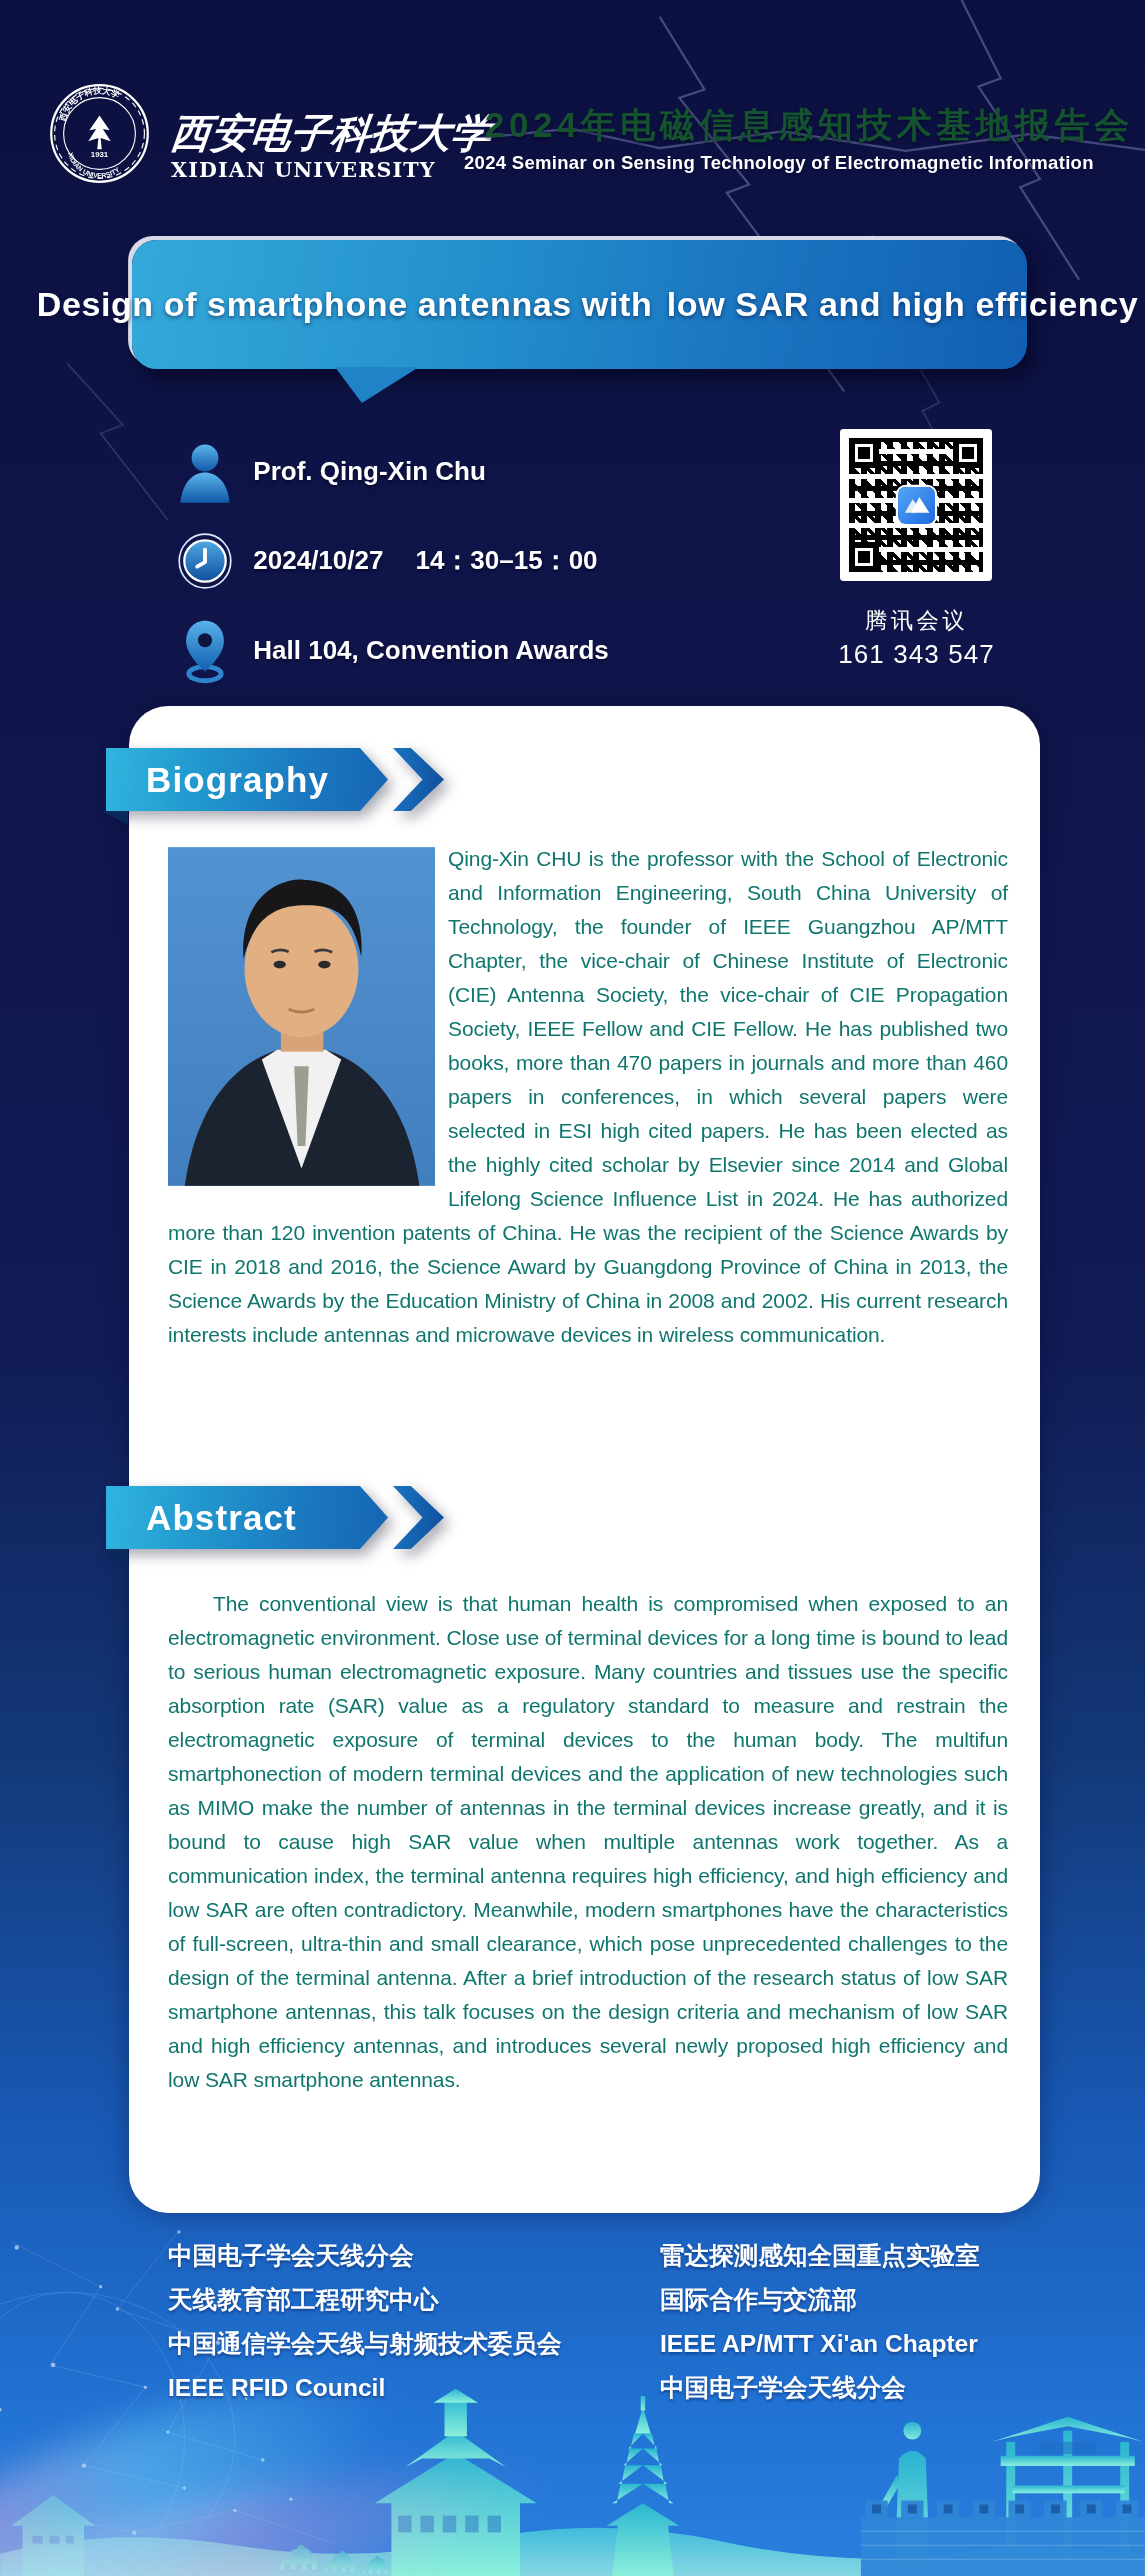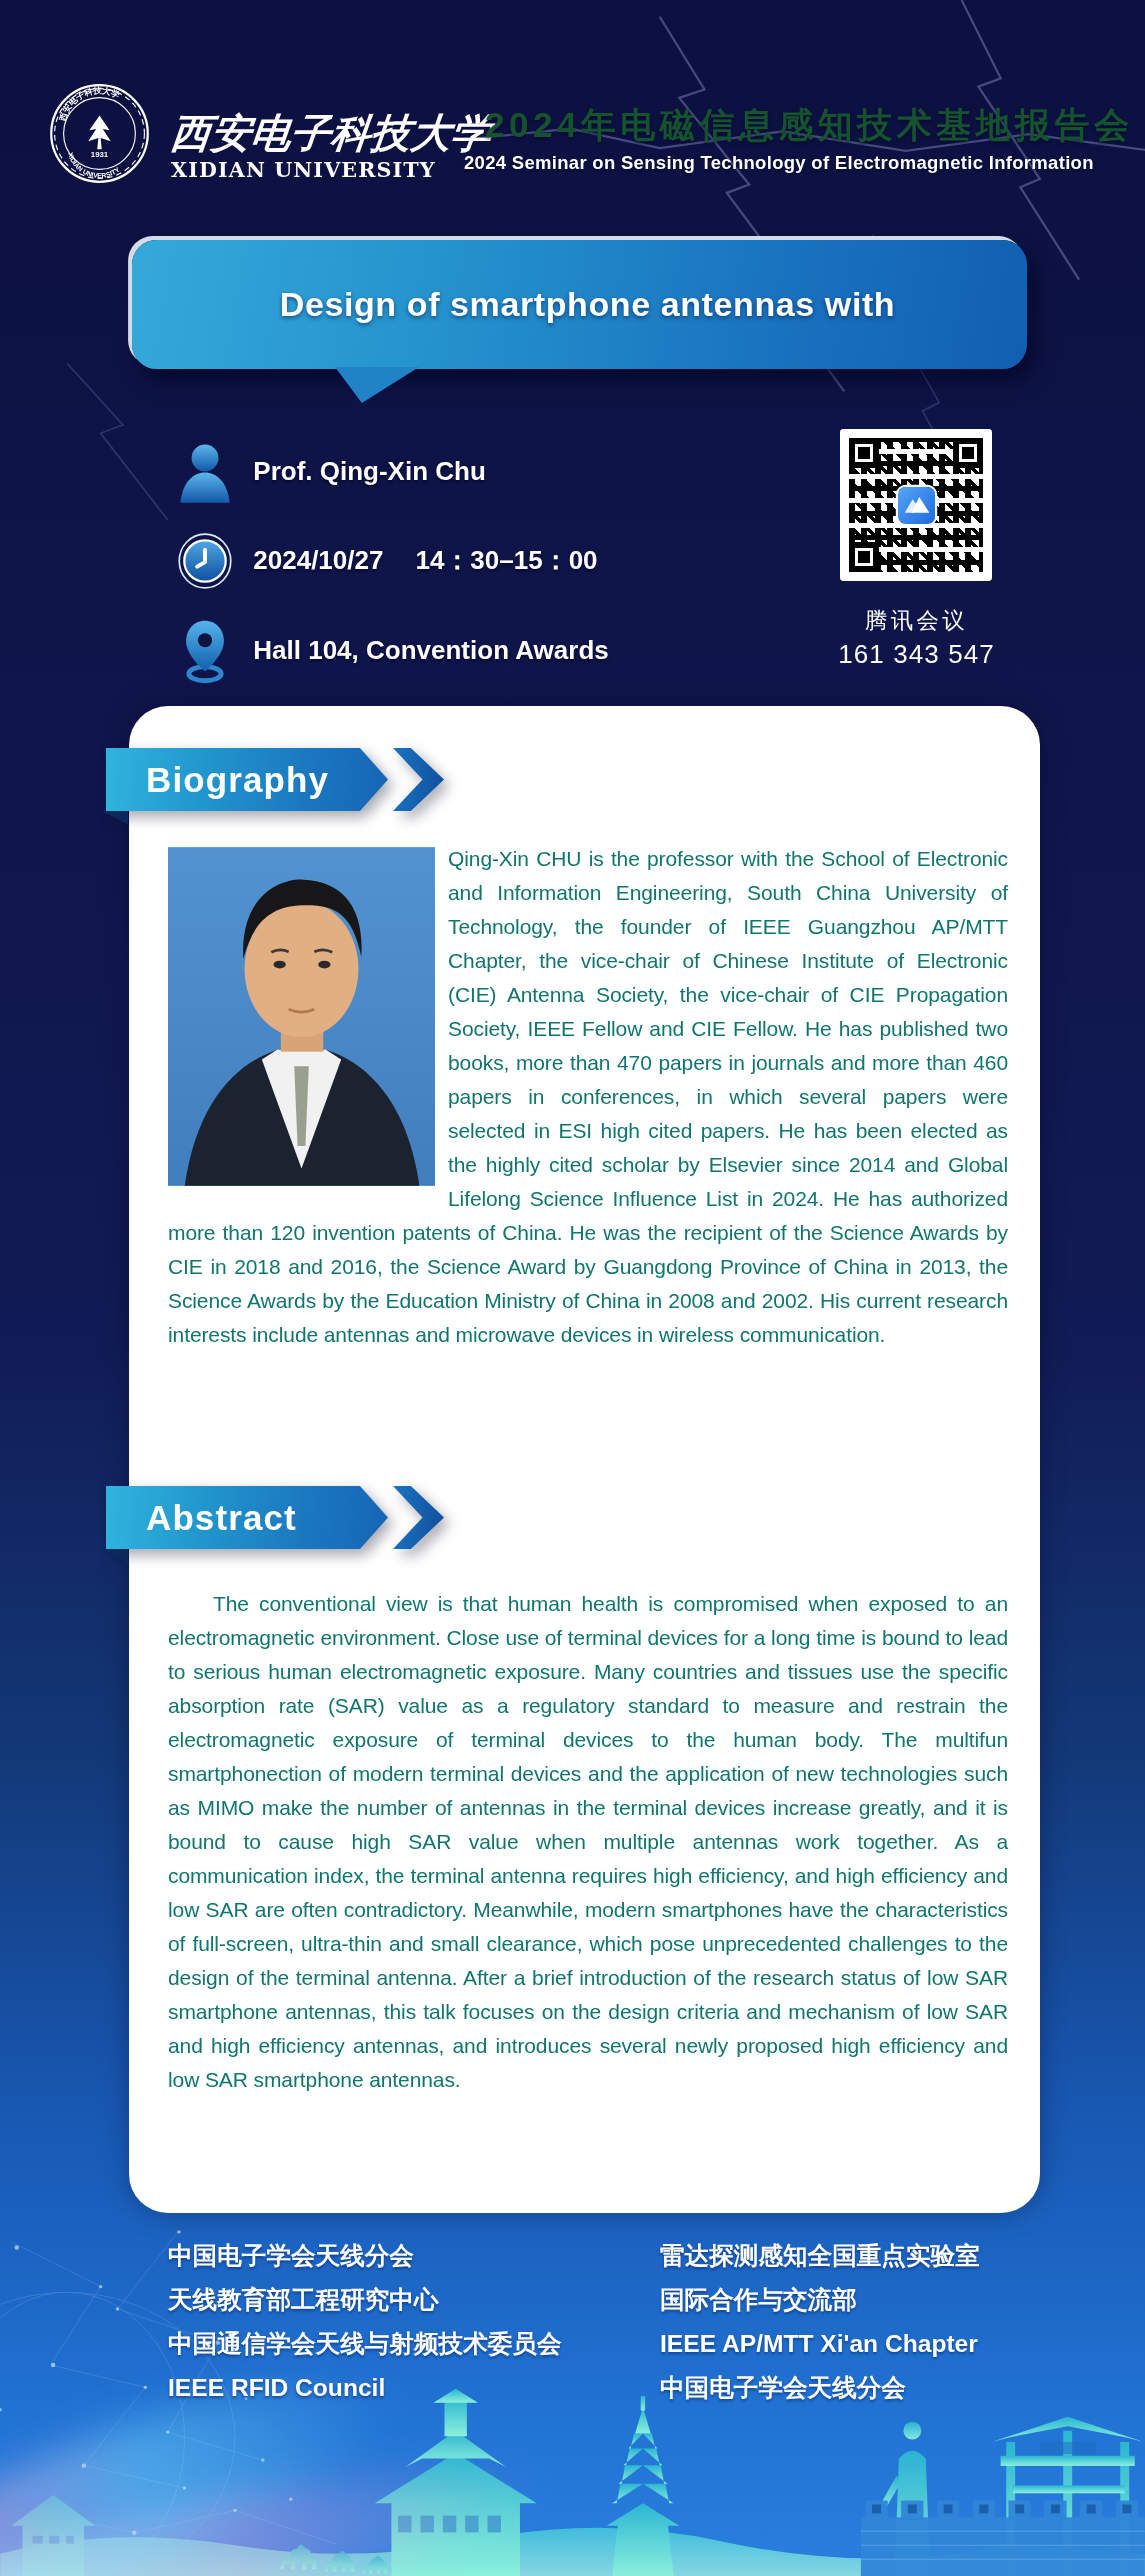--- a/index.html
+++ b/index.html
@@ -104,20 +104,21 @@
   <path d="M90,58 L72,84 L84,82 L70,104 L88,98 L86,118 L94,118 L92,98 L110,104 L96,82 L108,84 Z" fill="#fff"></path>
   <text x="90" y="132" text-anchor="middle" font-size="14" fill="#fff" font-weight="bold">1931</text>
 </svg>
 <div class="abs uni-cn">西安电子科技大学</div>
 <div class="abs uni-en">XIDIAN UNIVERSITY</div>
 <div class="abs evt-cn">2024年电磁信息感知技术基地报告会</div>
 <div class="abs evt-en">2024 Seminar on Sensing Technology of Electromagnetic Information</div>
 
 <div class="abs banner">
   <div class="t">Design of smartphone antennas with</div>
+  <div class="t">low SAR and high efficiency</div>
 </div>
 <div class="abs banner-tip"></div>
 
 <div class="abs srow" style="top:438px;">
   <span class="ic">
     <svg width="56" height="62" viewBox="0 0 100 110">
       <defs>
           <linearGradient id="gb" x1="0" y1="0" x2="0" y2="1">
             <stop offset="0" stop-color="#5cb6ec"></stop>
             <stop offset="1" stop-color="#1258a8"></stop>

